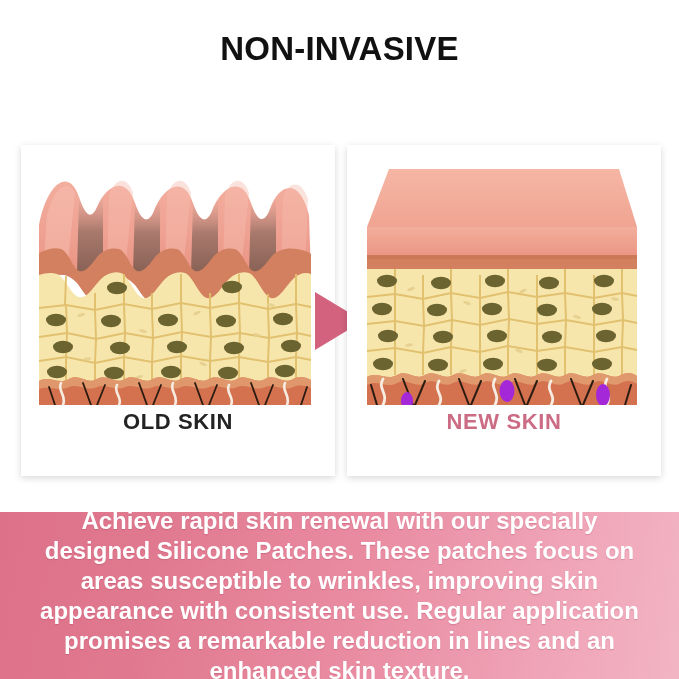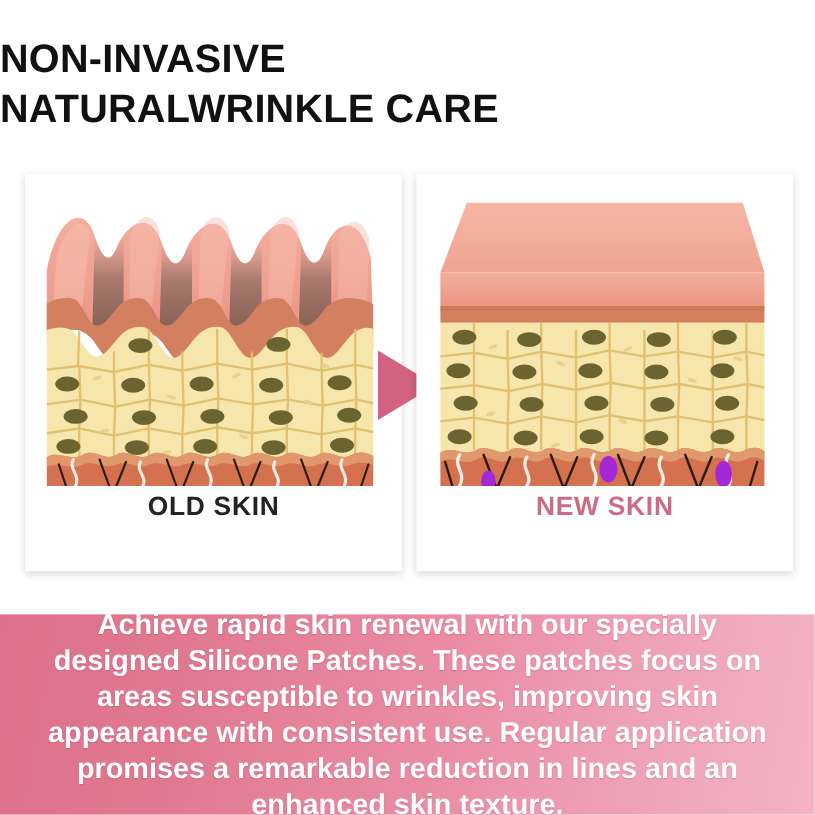--- a/index.html
+++ b/index.html
@@ -20,20 +20,21 @@
     height: 679px;
     background: #ffffff;
   }
 
   
   .title-block {
     position: absolute;
     left: 0;
     top: 28px;
     width: 679px;
+    text-align: center;
     color: #111111;
     font-weight: bold;
     font-size: 33px;
     line-height: 42px;
     letter-spacing: 0.2px;
   }
   .title-line { display: block; white-space: nowrap; }
 
   
   .card {
@@ -105,21 +106,20 @@
     padding: 0 8px;
   }
 </style>
 </head>
 <body>
 
 <div id="page">
 
   <div class="title-block">
     <span class="title-line">NON-INVASIVE</span>
-    <span class="title-line">NATURALWRINKLE CARE</span>
   </div>
 
   <div class="card" id="card-old">
     <div class="illo">
       <svg width="314" height="260" viewBox="0 0 314 260" xmlns="http://www.w3.org/2000/svg">
         <defs>
           <linearGradient id="wrinkleTop" x1="0" y1="0" x2="0" y2="1">
             <stop offset="0%" stop-color="#f3ae9d"></stop>
             <stop offset="55%" stop-color="#efa192"></stop>
             <stop offset="100%" stop-color="#e99383"></stop>

